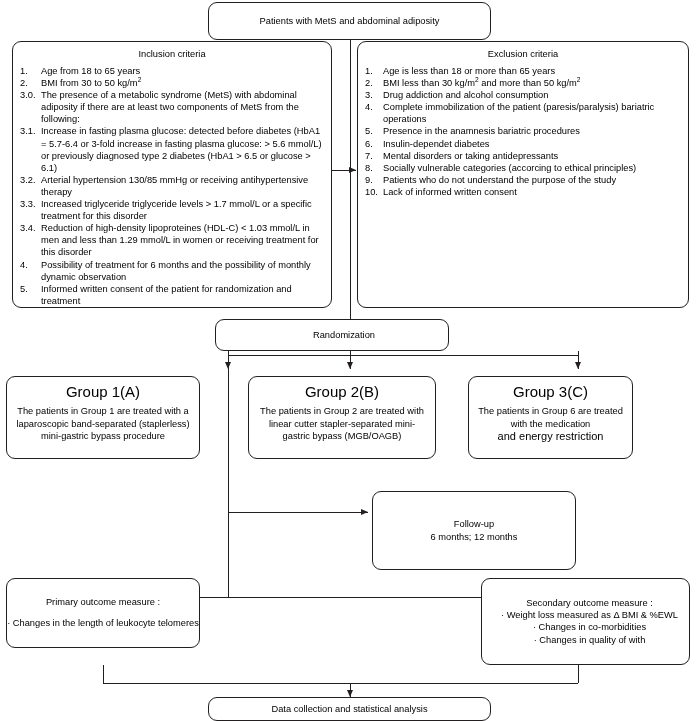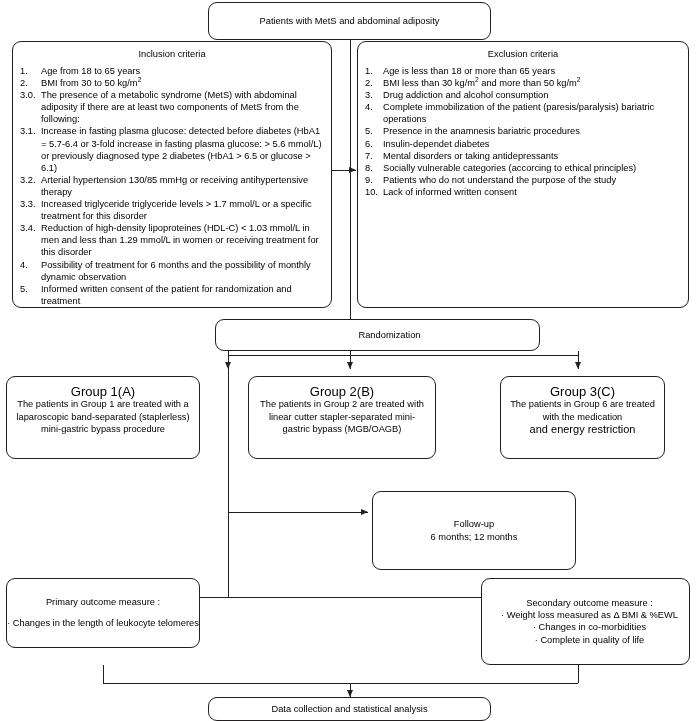--- a/index.html
+++ b/index.html
@@ -88,21 +88,22 @@
   .incl .crit-txt { }
   .excl .crit-num { width: 18px; }
   sup {
     font-size: 6.6px;
     vertical-align: super;
     line-height: 0;
   }
   
   .grp-title {
     margin-top: 9px;
-    font-size: 13px;
+    margin-bottom: 7px;
+    font-size: 15px;
   }
   .grp-body {
     font-size: 9.3px;
     line-height: 12.4px;
     padding: 0 8px;
   }
   .grp-big {
     font-size: 11px;
     line-height: 13px;
   }
@@ -248,35 +249,35 @@
         <span class="crit-num">9.</span>
         <span class="crit-txt">Patients who do not understand the purpose of the study</span>
       </li>
       <li class="crit-item">
         <span class="crit-num">10.</span>
         <span class="crit-txt">Lack of informed written consent</span>
       </li>
     </ul>
   </div>
 
-  <div class="node center" style="left:215px; top:319px; width:325px; height:32px;padding-left:24px;">
+  <div class="node center" style="left:215px; top:319px; width:234px; height:32px;padding-left:24px;">
     <span class="box-title">Randomization</span>
   </div>
 
   <div class="node col" style="left:6px; top:376px; width:194px; height:83px;">
     <div class="grp-title">Group 1(A)</div>
     <div class="grp-body">The patients in Group 1 are treated with a laparoscopic band-separated (staplerless) mini-gastric bypass procedure</div>
   </div>
 
   <div class="node col" style="left:248px; top:376px; width:188px; height:83px;">
     <div class="grp-title">Group 2(B)</div>
     <div class="grp-body">The patients in Group 2 are treated with linear cutter stapler-separated mini-gastric bypass (MGB/OAGB)</div>
   </div>
 
-  <div class="node col" style="left:500px; top:376px; width:165px; height:83px;">
+  <div class="node col" style="left:468px; top:376px; width:165px; height:83px;">
     <div class="grp-title">Group 3(C)</div>
     <div class="grp-body">The patients in Group 6 are treated with the medication</div>
     <div class="grp-big">and energy restriction</div>
   </div>
 
   <div class="node col" style="left:372px; top:472px; width:204px; height:79px; justify-content:center;margin-top:19px;">
     <div class="fu-line">Follow-up</div>
     <div class="fu-line">6 months; 12 months</div>
   </div>
 
@@ -290,21 +291,21 @@
 
   <div class="node col" style="left:481px; top:578px; width:209px; height:87px; justify-content:center;padding-left:8px;">
     <div class="outcome-title">Secondary outcome measure :</div>
     <div class="bullet-row">
       <span>·&nbsp;</span><span>Weight loss measured as Δ BMI &amp; %EWL</span>
     </div>
     <div class="bullet-row">
       <span>·&nbsp;</span><span>Changes in co-morbidities</span>
     </div>
     <div class="bullet-row">
-      <span>·&nbsp;</span><span>Complete in quality of life</span>
+      <span>·&nbsp;</span><span>Changes in quality of with</span>
     </div>
   </div>
 
   <div class="node center" style="left:208px; top:697px; width:283px; height:24px;">
     <span class="box-title">Data collection and statistical analysis</span>
   </div>
 
 </div>
 
 </body></html>

